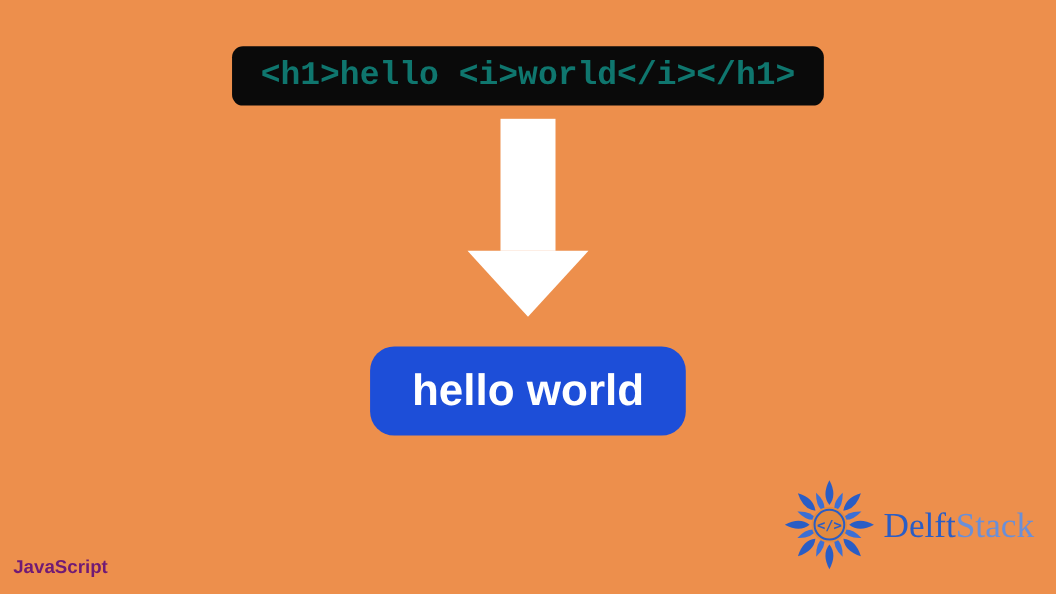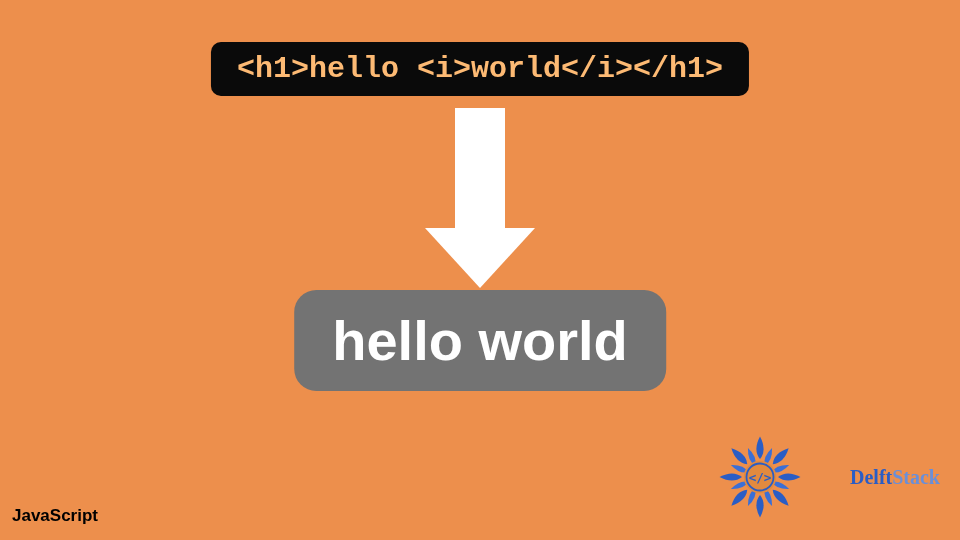--- a/index.html
+++ b/index.html
@@ -15,21 +15,21 @@
     position: absolute;
     top: 42px;
     left: 50%;
     transform: translateX(-50%);
     background: #0a0a0a;
     border-radius: 10px;
     padding: 10px 26px;
     font-family: "Courier New", monospace;
     font-weight: bold;
     font-size: 30px;
-    color: #fdba74;
+    color: #0f766e;
     white-space: nowrap;
   }
   .arrow {
     position: absolute;
     top: 108px;
     left: 50%;
     transform: translateX(-50%);
     display: flex;
     flex-direction: column;
     align-items: center;
@@ -41,44 +41,44 @@
   }
   .arrow-head {
     width: 0;
     height: 0;
     border-left: 55px solid transparent;
     border-right: 55px solid transparent;
     border-top: 60px solid #ffffff;
   }
   .output-box {
     position: absolute;
-    top: 290px;
+    top: 315px;
     left: 50%;
     transform: translateX(-50%);
-    background: #737373;
+    background: #1d4ed8;
     border-radius: 22px;
     padding: 18px 38px;
     color: #ffffff;
     font-weight: 800;
-    font-size: 56px;
+    font-size: 40px;
     white-space: nowrap;
   }
   .js-logo {
     position: absolute;
     bottom: 12px;
     left: 10px;
     display: flex;
     flex-direction: column;
     align-items: flex-start;
   }
   .js-label {
     font-family: "Verdana", sans-serif;
     font-weight: bold;
     font-size: 17px;
-    color: #000000;
+    color: #701a75;
     margin-bottom: 2px;
     margin-left: 2px;
     margin-top: 16px;
   }
   .js-badge {
     width: 55px;
     height: 55px;
     background: #f0d91d;
     position: relative;
     clip-path: polygon(0 0, 100% 0, 92% 92%, 50% 100%, 8% 92%);
@@ -97,24 +97,23 @@
   .delft-logo {
     position: absolute;
     bottom: 18px;
     right: 20px;
     display: flex;
     align-items: center;
     gap: 4px;
   }
   .delft-text {
     font-family: Georgia, serif;
-    font-size: 20px;
+    font-size: 32px;
     color: #2a5dc5;
-    font-weight: 700;
-    margin-left: 41px;
+    font-weight: 400;
   }
   .delft-text .light {
     color: #6a8fd8;
   }
   .mandala {
     width: 90px;
     height: 90px;
   }
 </style>
 </head>

